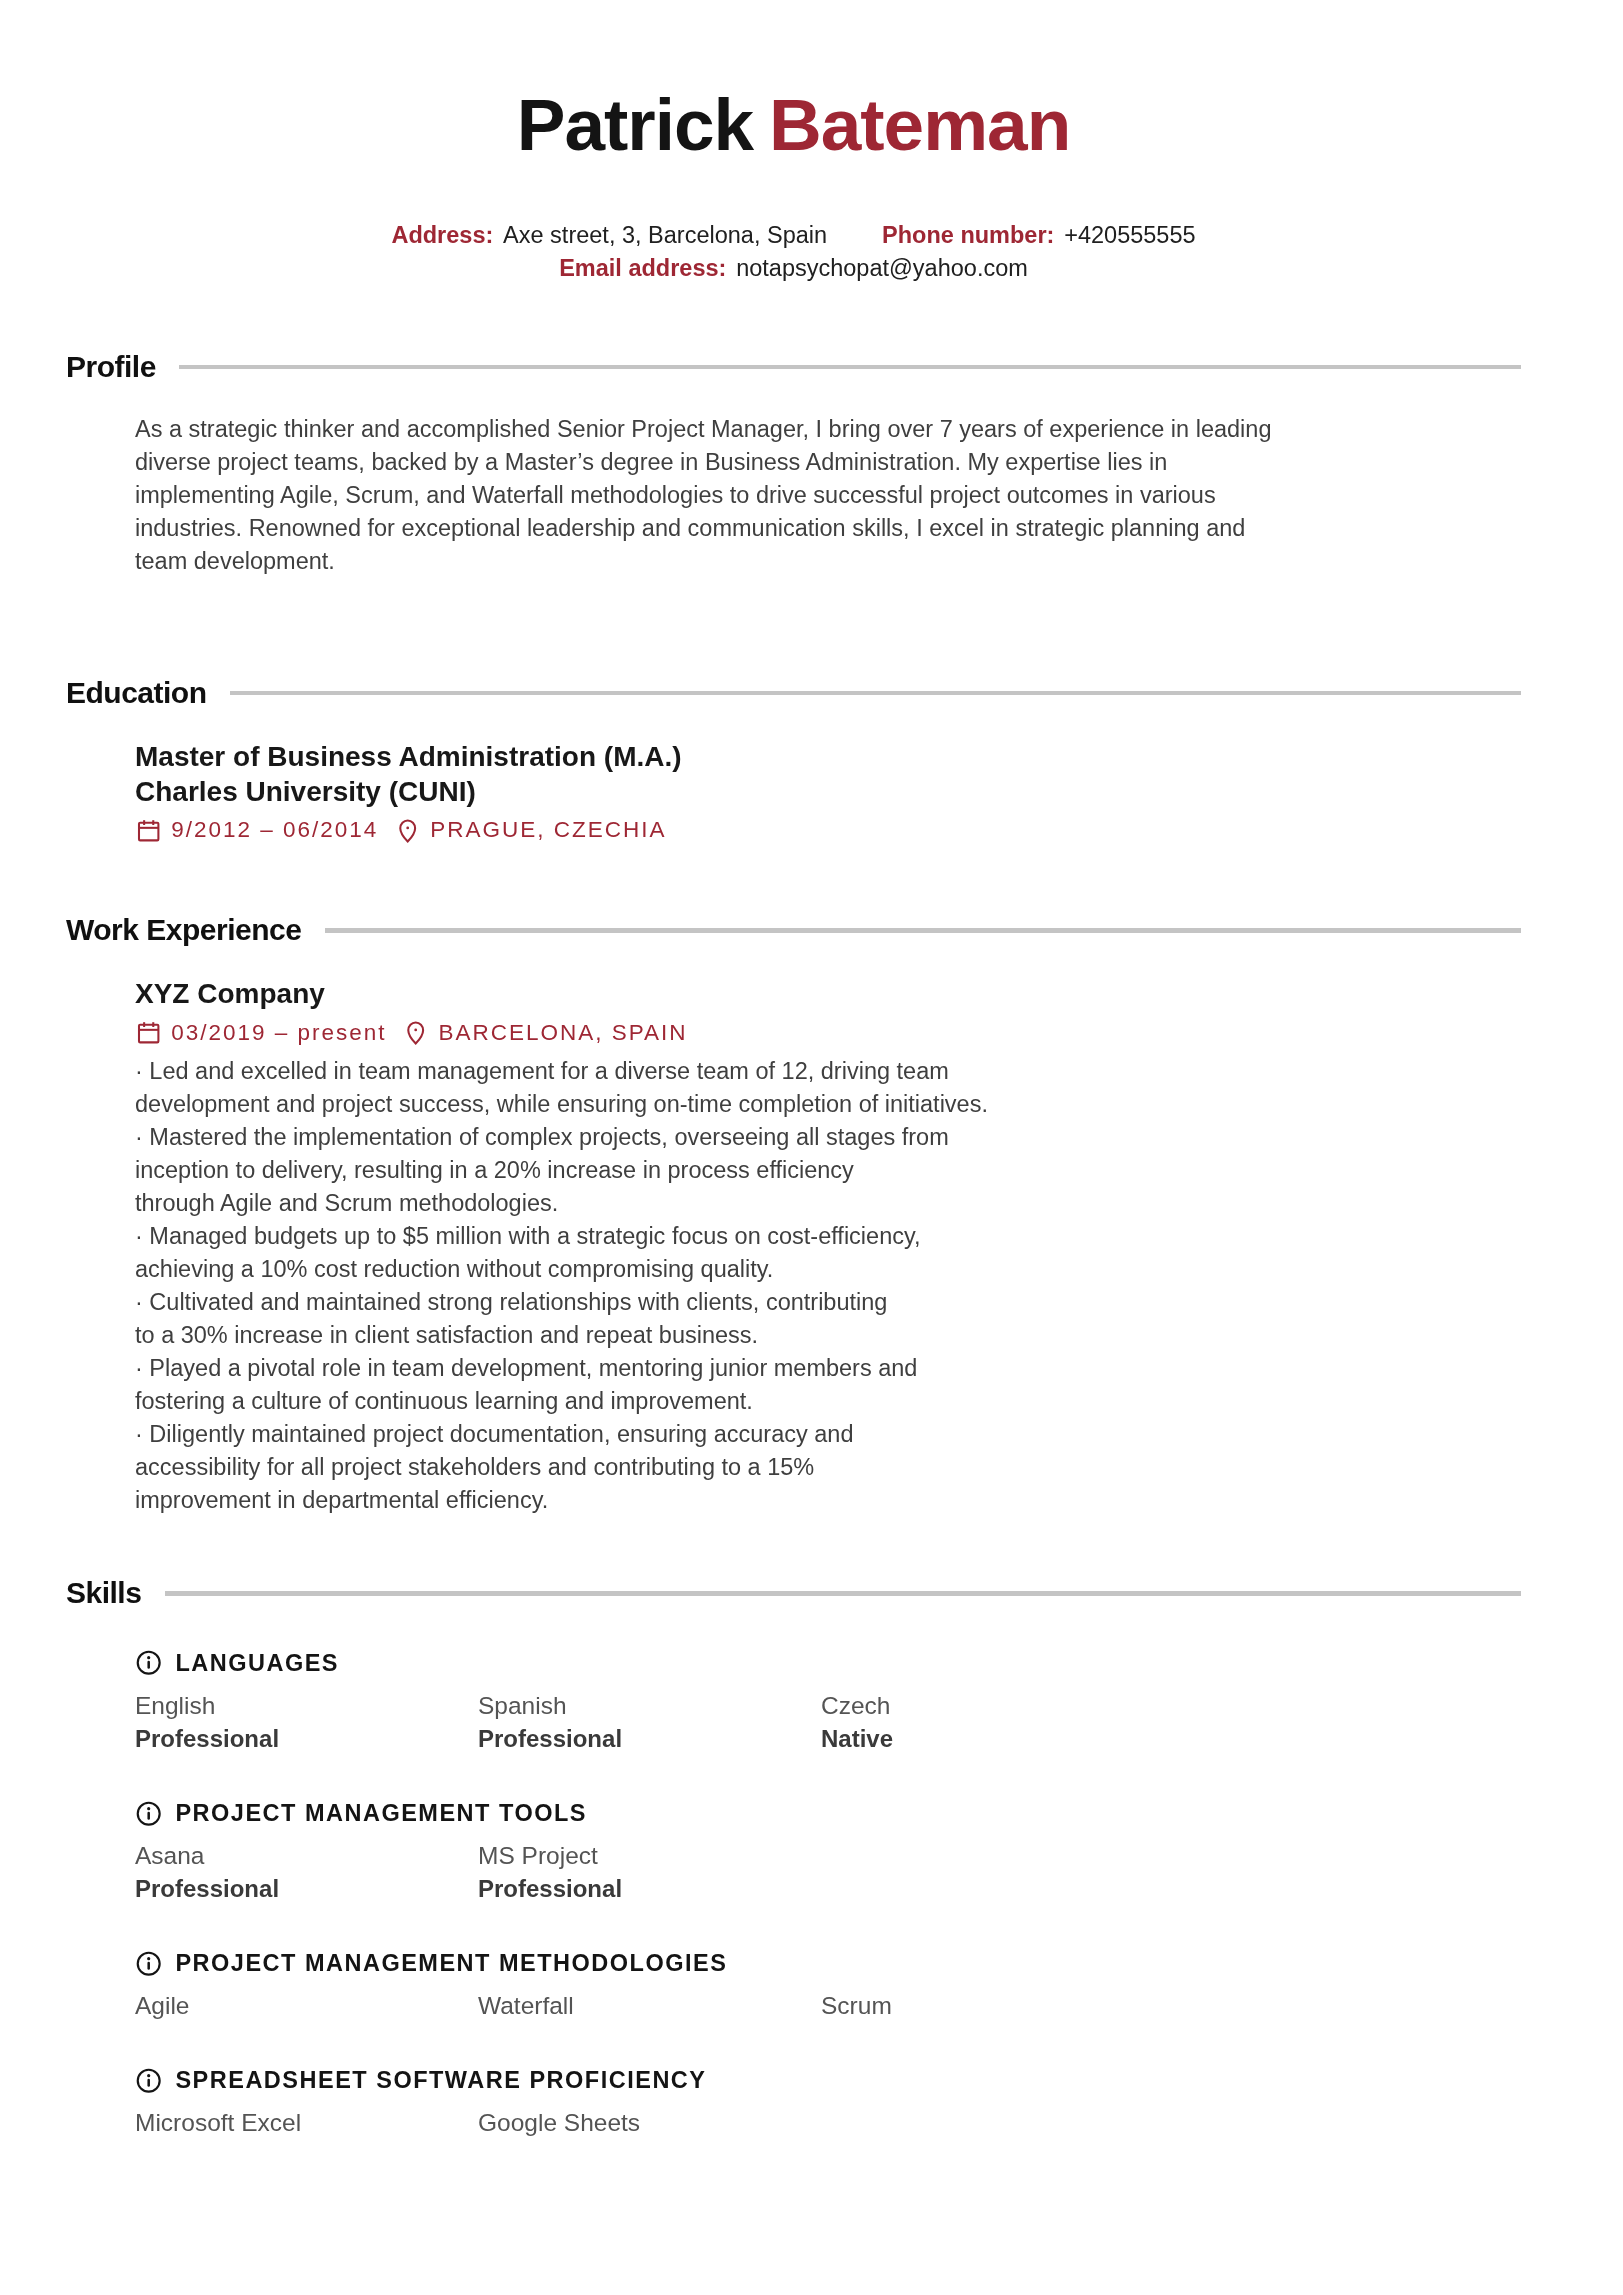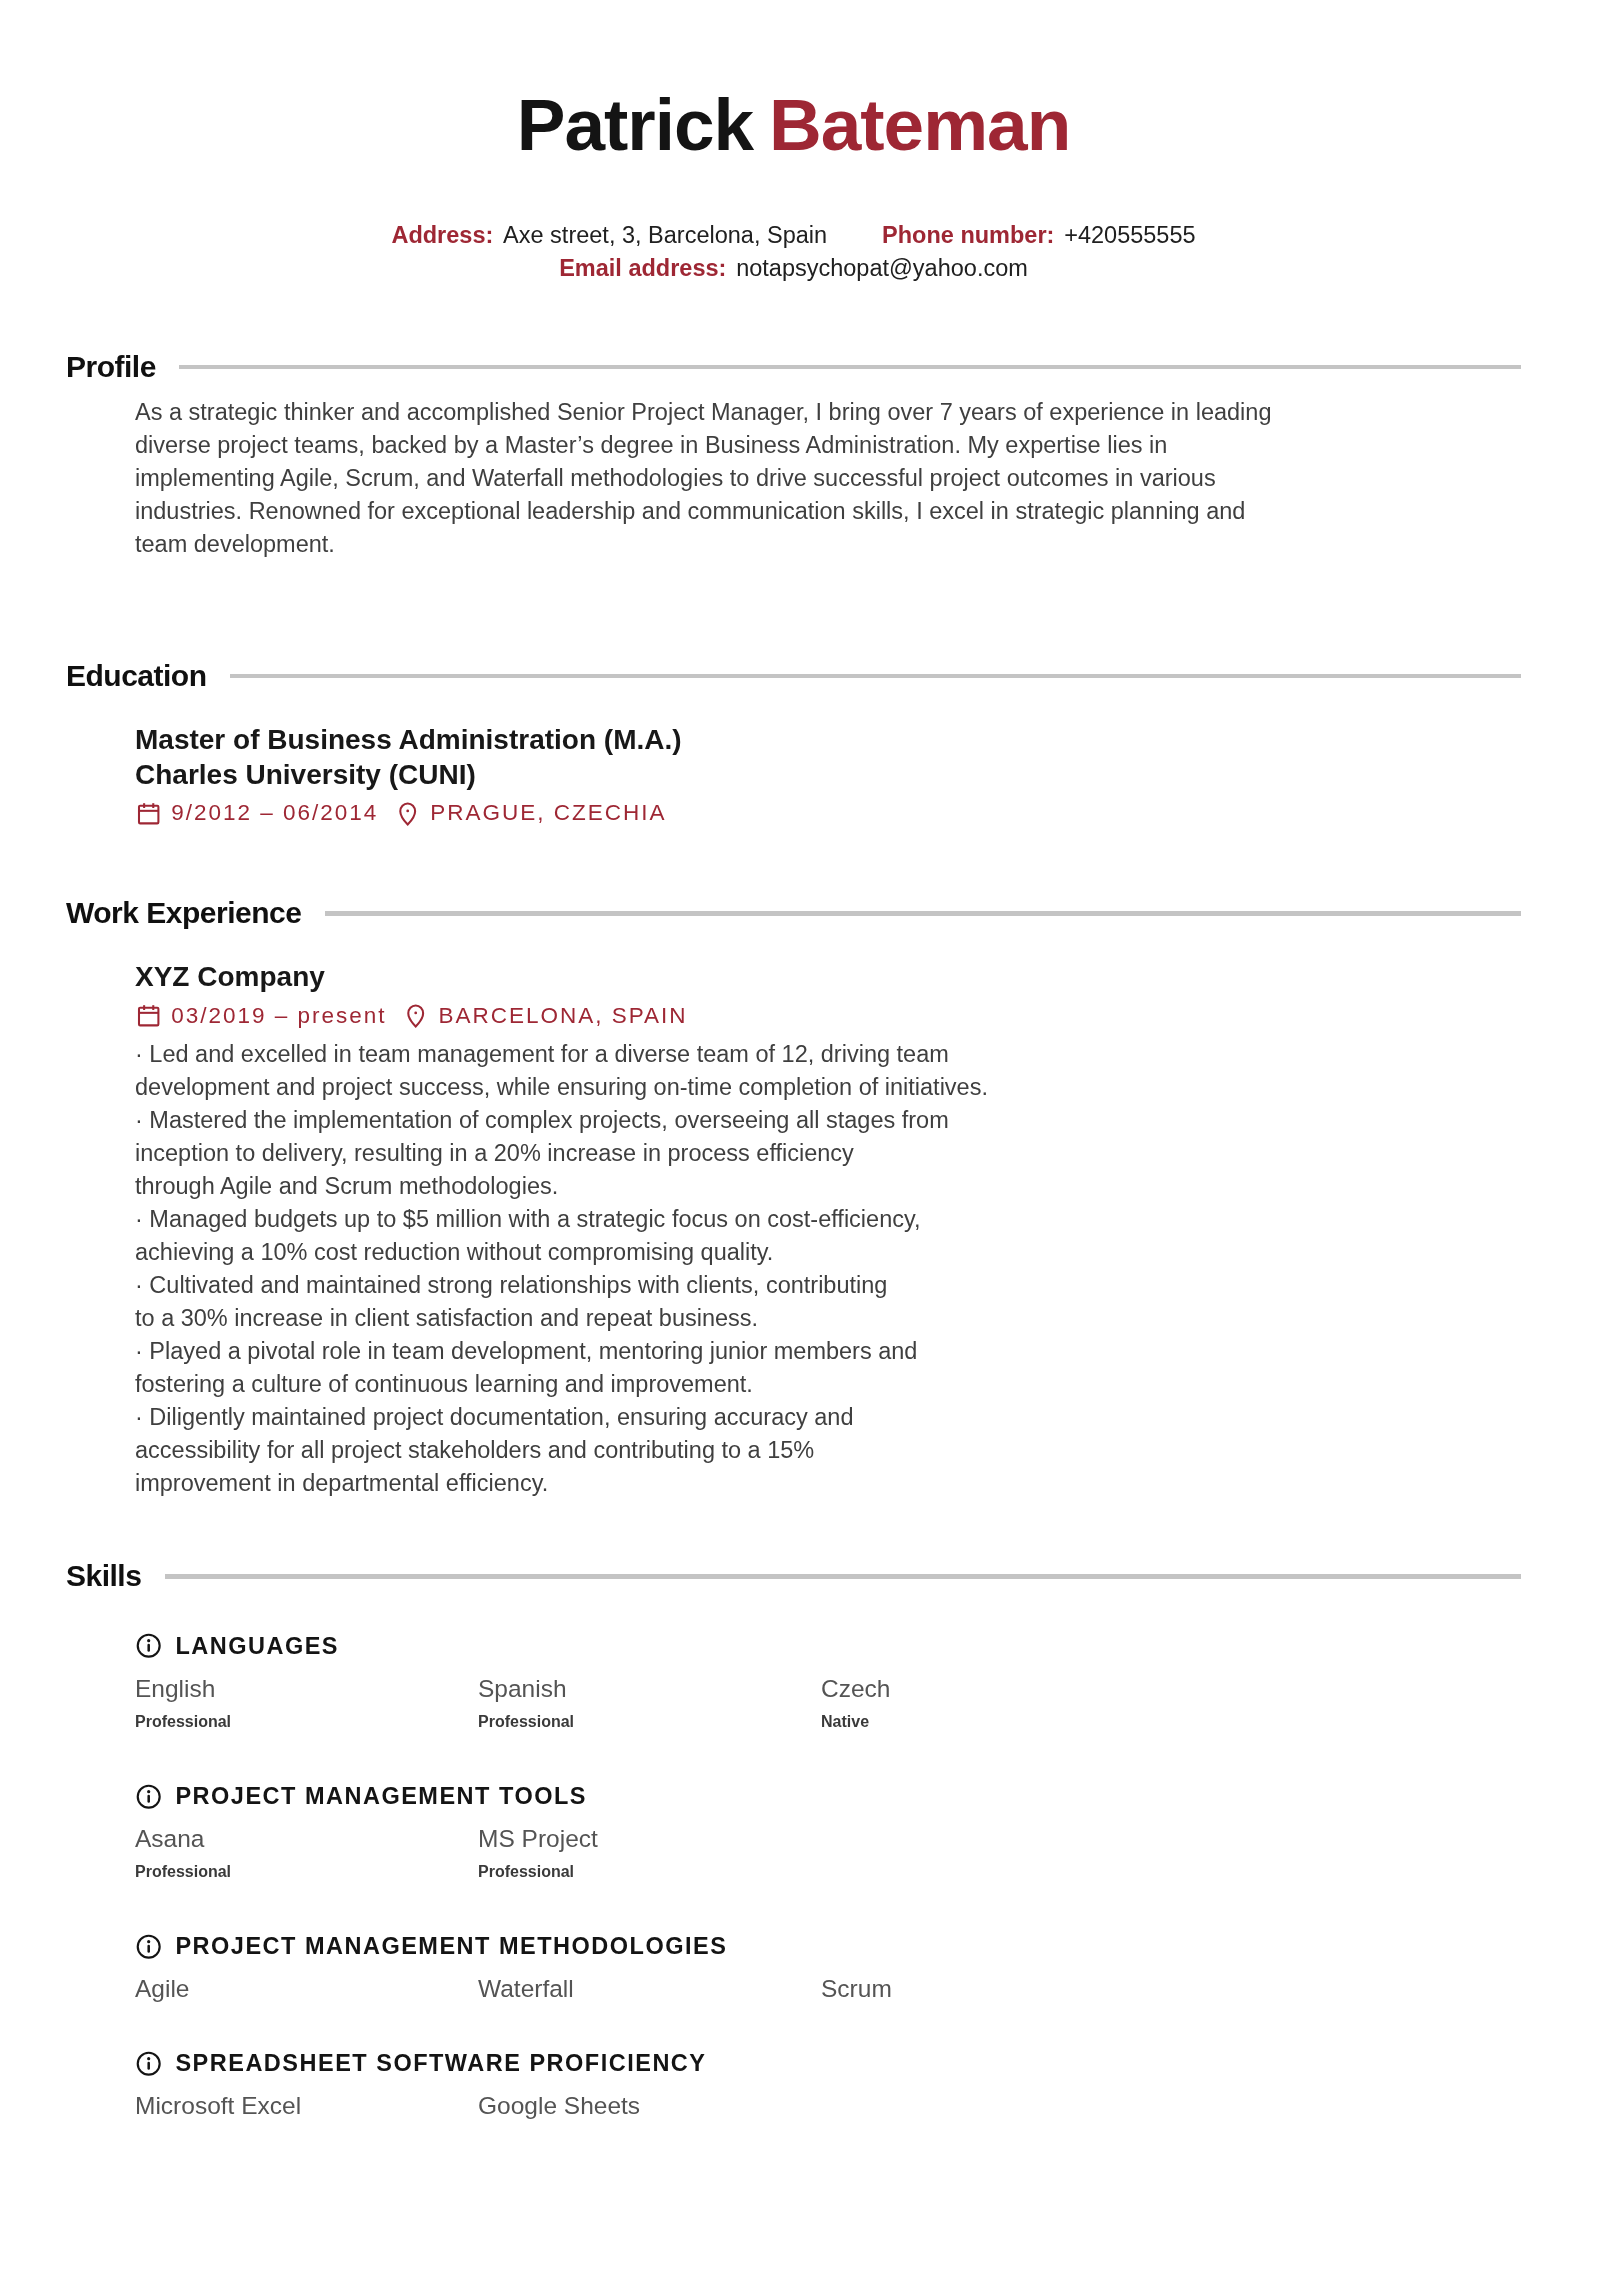--- a/index.html
+++ b/index.html
@@ -27,38 +27,38 @@
   .rule { flex: 1; height: 4.9px; background: var(--rule); }
 
   .sec-profile { margin-top: 65px; }
   .sec-education { margin-top: 98px; }
   .sec-work { margin-top: 69px; }
   .sec-skills { margin-top: 59px; }
 
   .indent { margin-left: 69px; }
 
   .body-text { font-size: 23.5px; line-height: 33px; color: #3f3f3f; white-space: pre-line; }
-  .sec-profile .body-text { margin-top: 12px; }
+  .sec-profile .body-text { margin-top: 29px; }
 
   .entry { margin-top: 29px; }
   .entry-title { font-size: 28px; font-weight: 700; color: #181818; line-height: 35px; }
   .meta-row { display: flex; align-items: center; margin-top: 7.8px; color: var(--accent); font-size: 22.5px; letter-spacing: 2px; }
   .meta-row .icon { flex: 0 0 auto; display: inline-flex; margin-right: 8.8px; }
   .meta-row .loc-group { margin-left: 15.7px; display: flex; align-items: center; }
   .meta-row svg { display: block; }
   .bullets { margin-top: 9px; }
 
   
   .skill-group { margin-top: 45px; }
   .skill-group.first { margin-top: 39px; }
   .group-head { display: flex; align-items: center; gap: 13px; font-size: 23.5px; font-weight: 700; color: #141414; letter-spacing: 1.5px; }
   .group-head svg { display: block; }
   .skill-grid { display: grid; grid-template-columns: 343px 343px 343px; margin-top: 11.8px; }
   .skill-name { font-size: 24.5px; color: #545454; line-height: 33px; }
-  .skill-level { font-size: 16px; font-weight: 700; color: #3a3a3a; line-height: 33px; }
+  .skill-level { font-size: 24px; font-weight: 700; color: #3a3a3a; line-height: 33px; }
 </style>
 </head>
 <body>
 
 <div class="page">
 
   <h1 class="name"><span>Patrick</span><span class="last">Bateman</span></h1>
 
   <div class="contact">
     <div>

